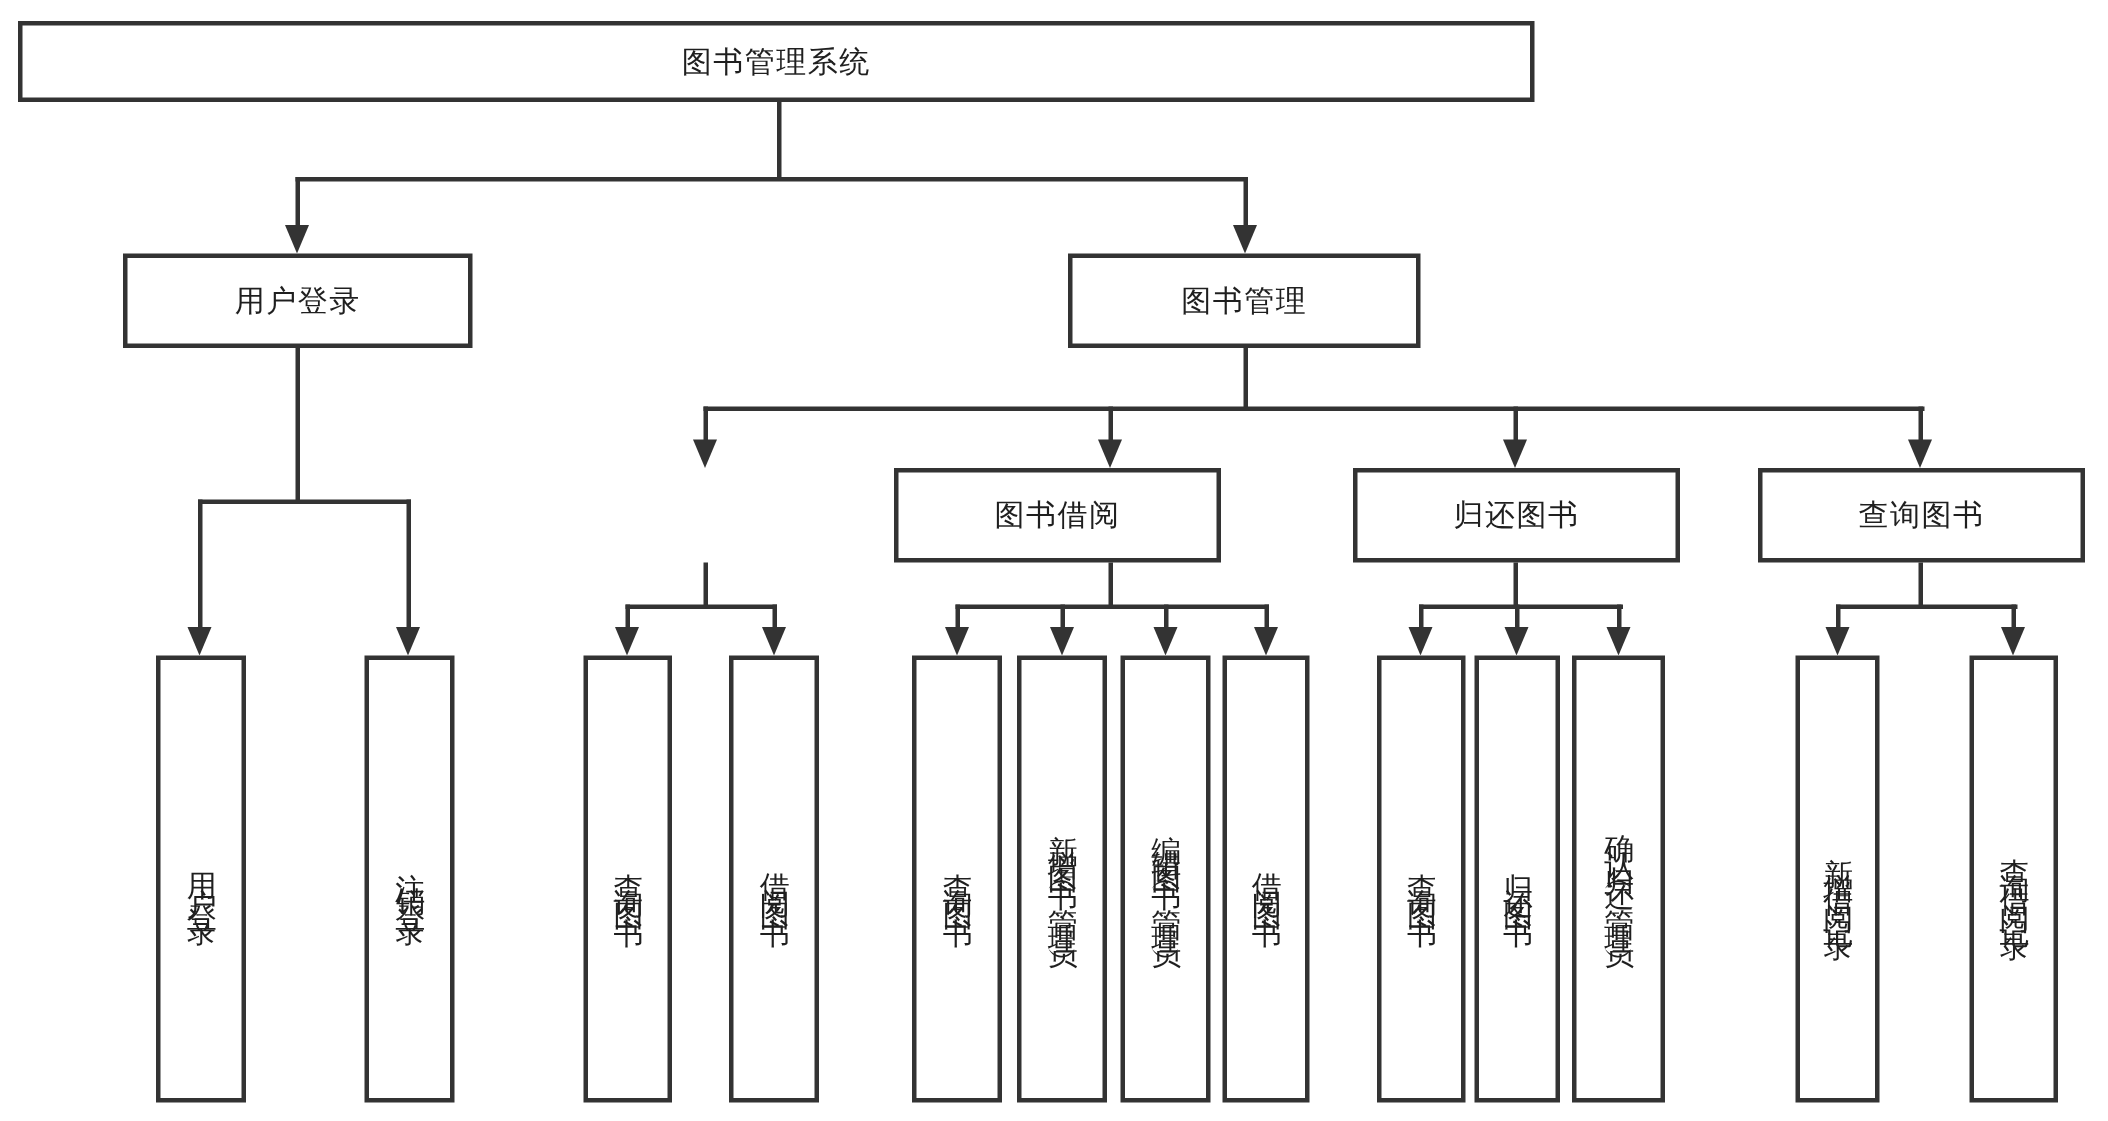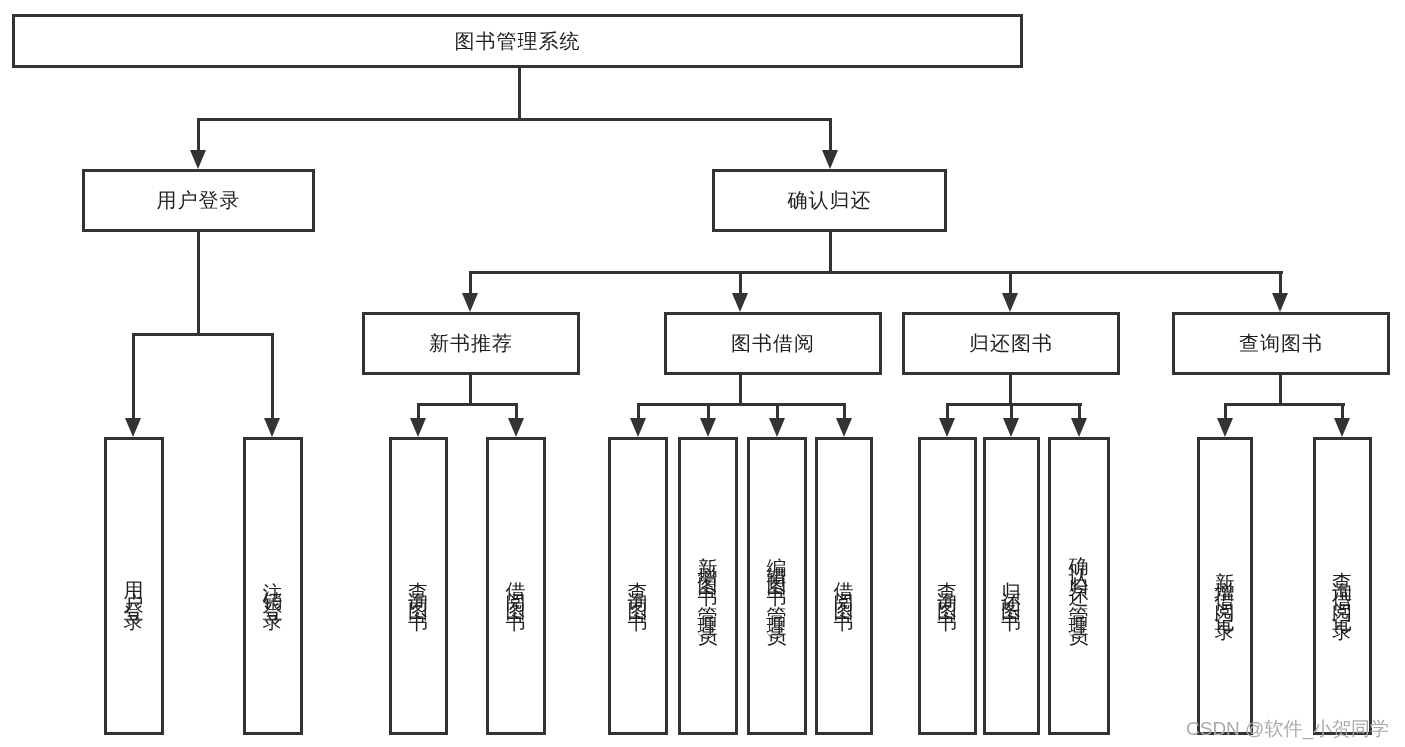--- a/index.html
+++ b/index.html
@@ -46,45 +46,42 @@
   <div class="hl" style="left:197px; top:118px; width:634px;"></div>
   <div class="vl" style="left:197px; top:118px; height:34px;"></div>
   <div class="arr" style="left:190px; top:150px;"></div>
   <div class="vl" style="left:829px; top:118px; height:34px;"></div>
   <div class="arr" style="left:822px; top:150px;"></div>
 
   <div class="box" style="left:82px; top:169px; width:233px; height:63px;">
     <span>用户登录</span>
   </div>
   <div class="box" style="left:712px; top:169px; width:235px; height:63px;">
-    <span>确认归还</span>
+    <span>图书管理</span>
   </div>
 
   <div class="vl" style="left:197px; top:232px; height:103px;"></div>
   <div class="hl" style="left:132px; top:333px; width:142px;"></div>
   <div class="vl" style="left:132px; top:333px; height:86px;"></div>
   <div class="arr" style="left:125px; top:418px;"></div>
   <div class="vl" style="left:271px; top:333px; height:86px;"></div>
   <div class="arr" style="left:264px; top:418px;"></div>
 
   <div class="vl" style="left:829px; top:232px; height:42px;"></div>
   <div class="hl" style="left:469px; top:271px; width:814px;"></div>
   <div class="vl" style="left:469px;  top:271px; height:24px;"></div>
   <div class="arr" style="left:462px;  top:293px;"></div>
   <div class="vl" style="left:739px;  top:271px; height:24px;"></div>
   <div class="arr" style="left:732px;  top:293px;"></div>
   <div class="vl" style="left:1009px; top:271px; height:24px;"></div>
   <div class="arr" style="left:1002px; top:293px;"></div>
   <div class="vl" style="left:1279px; top:271px; height:24px;"></div>
   <div class="arr" style="left:1272px; top:293px;"></div>
 
-  <div class="box" style="left:362px; top:312px; width:218px; height:63px;">
-    <span>新书推荐</span>
-  </div>
-  <div class="box" style="left:664px; top:312px; width:218px; height:63px;font-family:Liberation Serif, serif;">
+  <div class="box" style="left:596px; top:312px; width:218px; height:63px;font-family:Liberation Serif, serif;">
     <span>图书借阅</span>
   </div>
   <div class="box" style="left:902px; top:312px; width:218px; height:63px;">
     <span>归还图书</span>
   </div>
   <div class="box" style="left:1172px; top:312px; width:218px; height:63px;">
     <span>查询图书</span>
   </div>
 
   <div class="vl" style="left:469px; top:375px; height:31px;"></div>
@@ -154,15 +151,14 @@
   <div class="vbox" style="left:1048px; top:437px; width:62px; height:298px;">
     <span class="vtext">确认归还（管理员）</span>
   </div>
   <div class="vbox" style="left:1197px; top:437px; width:56px; height:298px;">
     <span class="vtext">新增借阅记录</span>
   </div>
   <div class="vbox" style="left:1313px; top:437px; width:59px; height:298px;">
     <span class="vtext">查询借阅记录</span>
   </div>
 
-  <div class="watermark">CSDN @软件_小贺同学</div>
 
 </div>
 
 </body></html>

